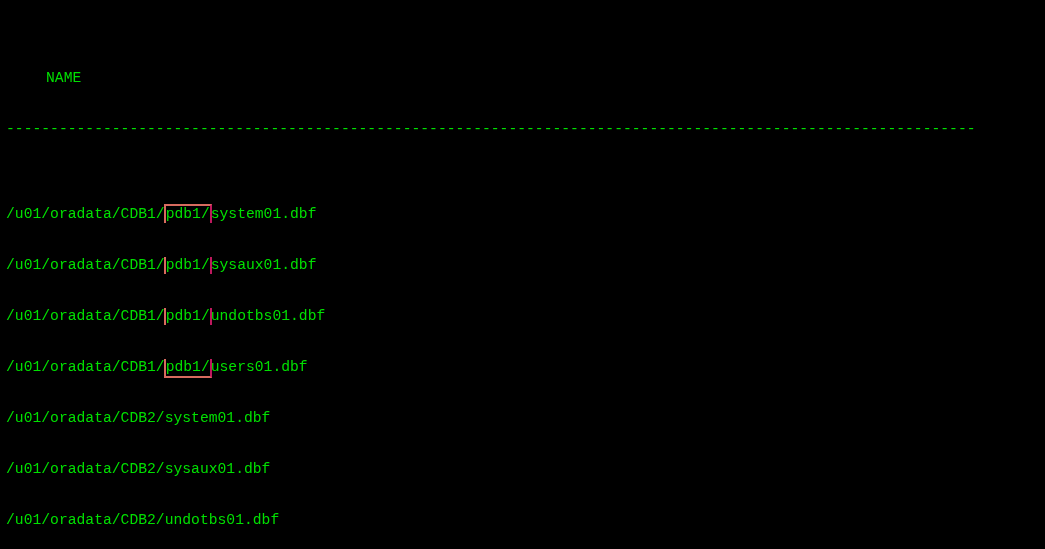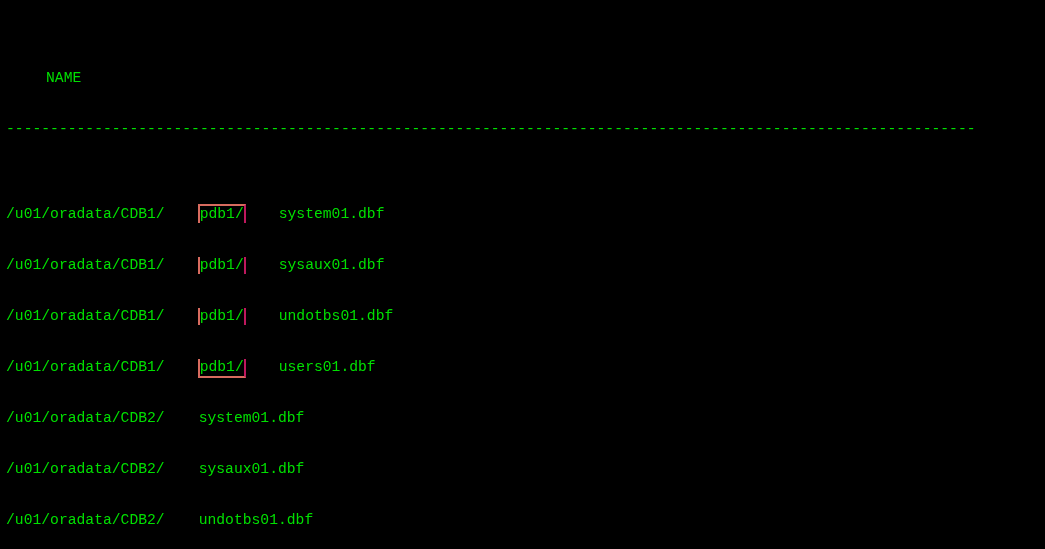--- a/index.html
+++ b/index.html
@@ -22,21 +22,20 @@
   .header {
     color: #00e000;
     margin-left: 40px;
   }
   .dashes {
     color: #00e000;
     letter-spacing: 0;
   }
   .row {
     display: flex;
-    gap: 34px;
   }
   .seg-pre, .seg-boxed, .seg-post {
     color: #00e000;
   }
   .seg-boxed {
     border-left: 2px solid #d86b5f;
     border-right: 2px solid #be185d;
     margin: 0 -1px;
     padding: 0 0px;
   }

